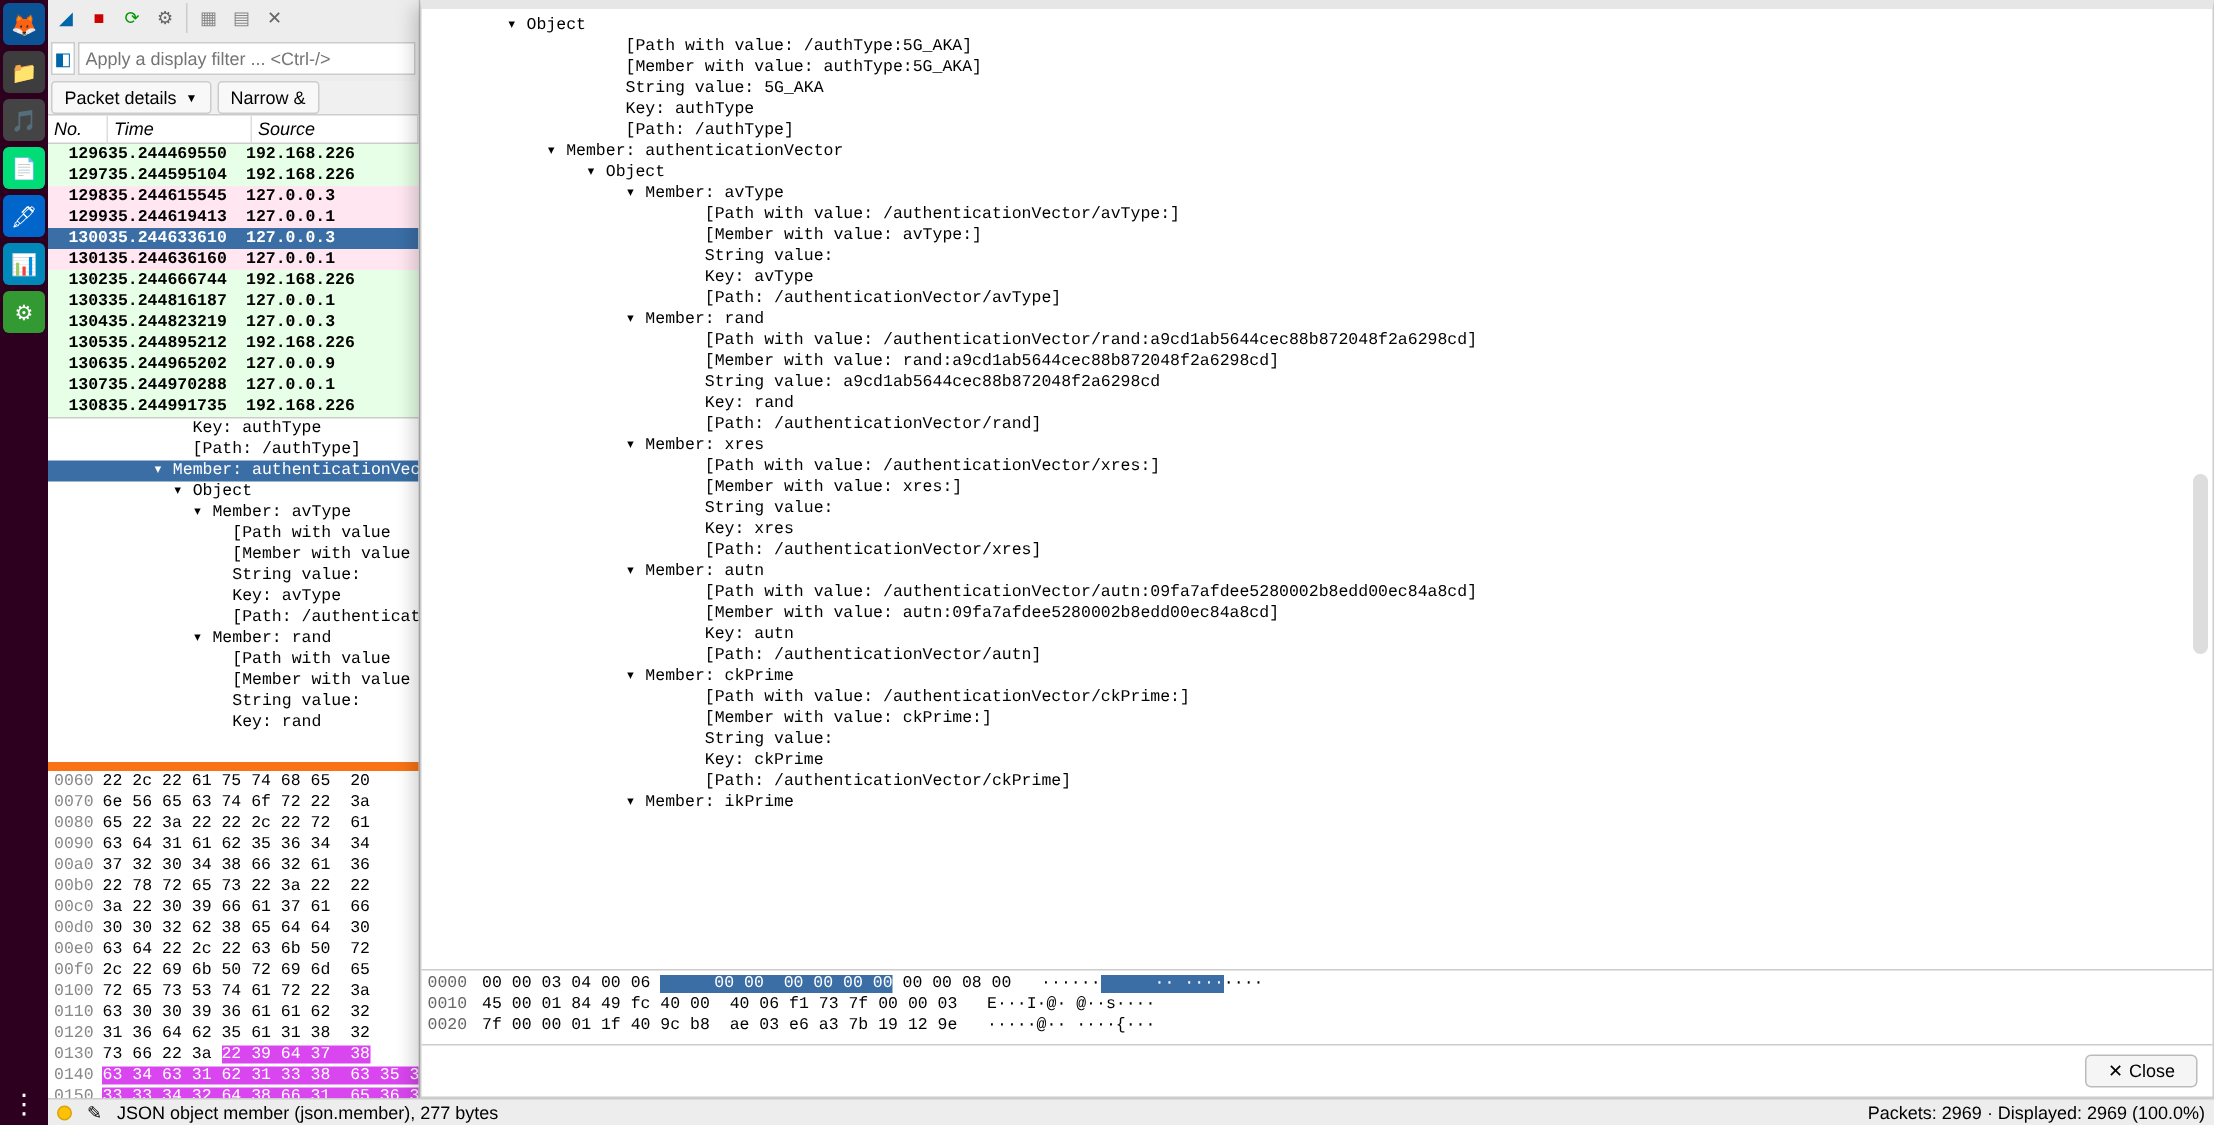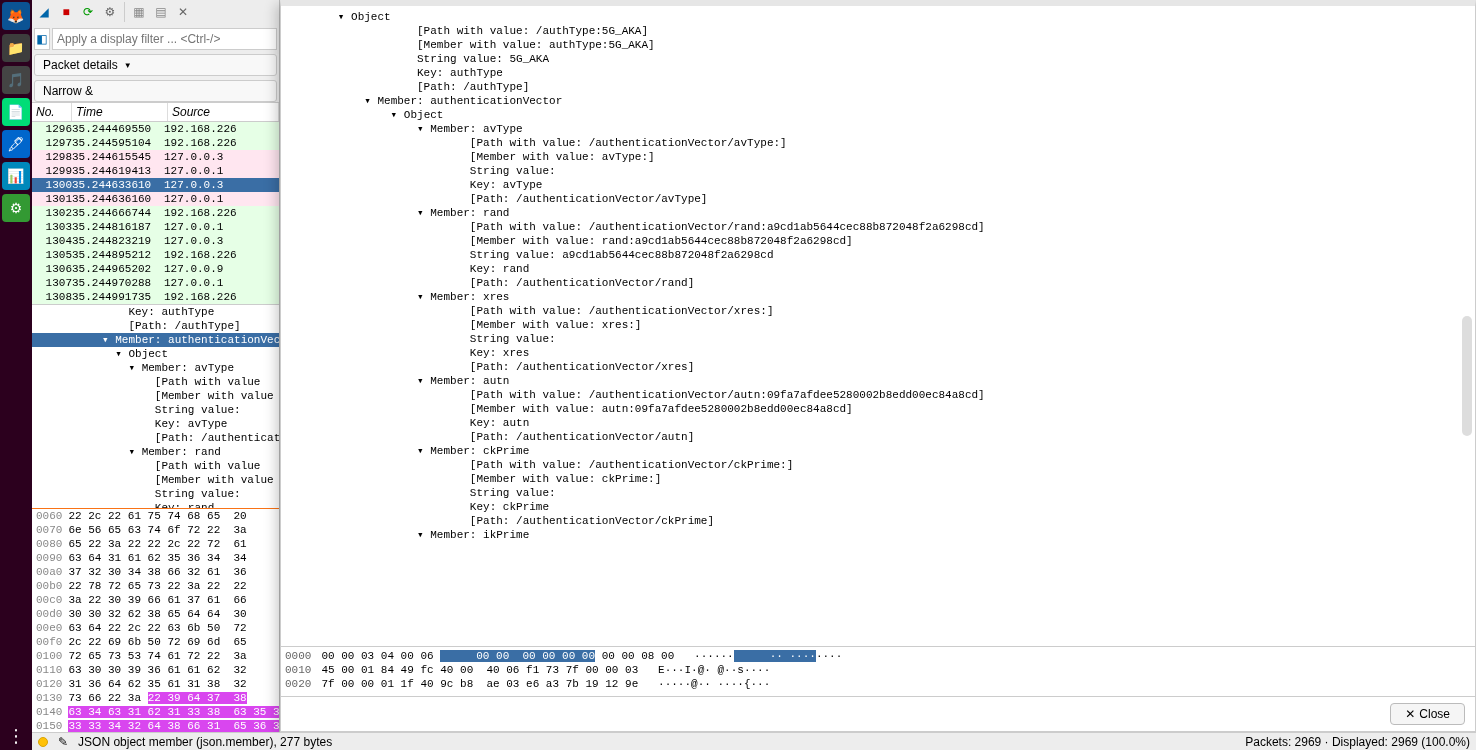--- a/index.html
+++ b/index.html
@@ -31,49 +31,49 @@
   background: #f0f0f0; border-right: 1px solid #bbb;
   display: flex; flex-direction: column;
 }
 .toolbar { display: flex; gap: 2px; padding: 2px; background: #ededed; }
 .toolbar .btn { width: 20px; height: 20px; display:flex;align-items:center;justify-content:center;font-size:12px;}
 .filter-row { display:flex; padding:4px 2px; gap:2px; background:#ededed;}
 .filter-row .bm { width:16px;height:22px;border:1px solid #ccc;background:#fff;display:flex;align-items:center;justify-content:center;color:#06a;font-size:12px;}
 .filter-row input {
   flex:1; border:1px solid #ccc; padding:2px 4px; font-size:12px; height:22px;
 }
-.opt-row { display:flex; gap:4px; padding:0 2px;flex-direction:column;}
+.opt-row { display:flex; gap:4px; padding:0 2px;}
 .opt-row .dd {
   height:22px; border:1px solid #ccc; background:#f8f8f8; border-radius:3px;
   padding:2px 8px; display:flex; align-items:center; gap:6px; font-size:12px;
 }
 .hdr {
   display:flex; background:#fff; border-top:1px solid #ccc; border-bottom:1px solid #ccc;
   font-size:12px;
   font-style:italic;
 }
 .hdr span { padding:2px 4px; border-right:1px solid #ddd; }
-.plist { flex:0 0 auto; background:#fff; overflow:hidden; }
+.plist { flex:0 0 auto; background:#fff; overflow:hidden;font-weight:bold; }
 .prow { display:flex; font-family:"Liberation Mono",monospace; font-size:11px; line-height:14px; padding:0 4px;}
 .prow.rg { background:#e6ffe6; }
 .prow.rp { background:#ffe6f0; }
 .prow.sel { background:#3a6ea5; color:#fff; }
 .prow span:nth-child(1){width:36px;text-align:right;}
 .prow span:nth-child(2){width:92px;}
 .prow span:nth-child(3){width:92px;}
 
 .details {
   flex:1; background:#fff; border-top:1px solid #ccc; overflow:hidden;
   font-family:"Liberation Mono",monospace; font-size:11px; line-height:14px;
 }
 .details .ln { white-space:pre; padding-left:4px;}
 .details .ln.sel { background:#3a6ea5; color:#fff; }
 
 .hex-left {
-  height:224px; background:#fff; border-top:1px solid #f97316; overflow:hidden;
+  height:224px; background:#fff; border-top:6px solid #f97316; overflow:hidden;
   font-family:"Liberation Mono",monospace; font-size:11px; line-height:14px;
 }
 .hex-left .hx { white-space:pre; }
 .hex-left .hx .off { color:#888; padding:0 6px 0 4px;}
 .hex-left .hx .hl { background:#d946ef; color:#fff; }
 
 
 .overlay {
   position:absolute; left:280px; top:0; right:0; bottom:18px;
   background:#fff; border:1px solid #ccc; border-top:6px solid #e6e6e6;

